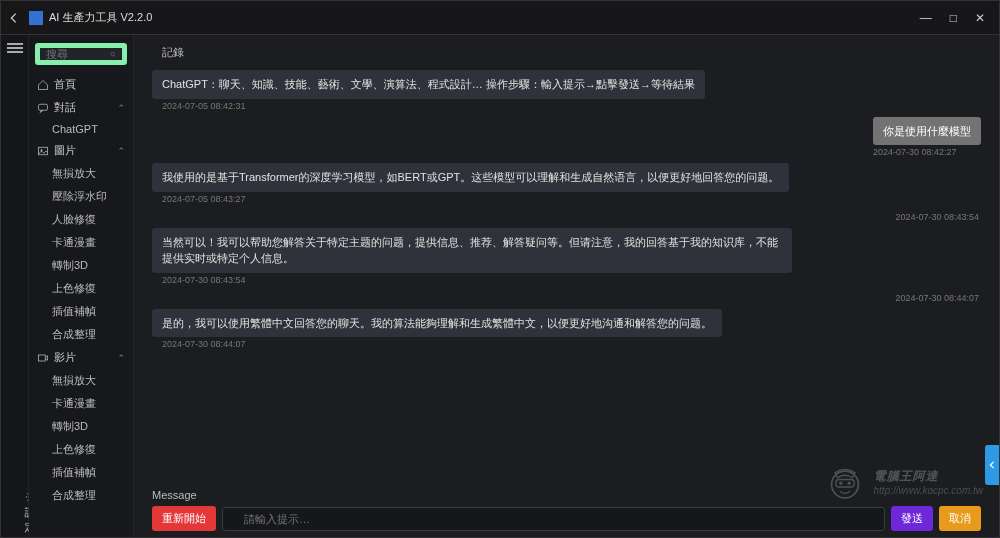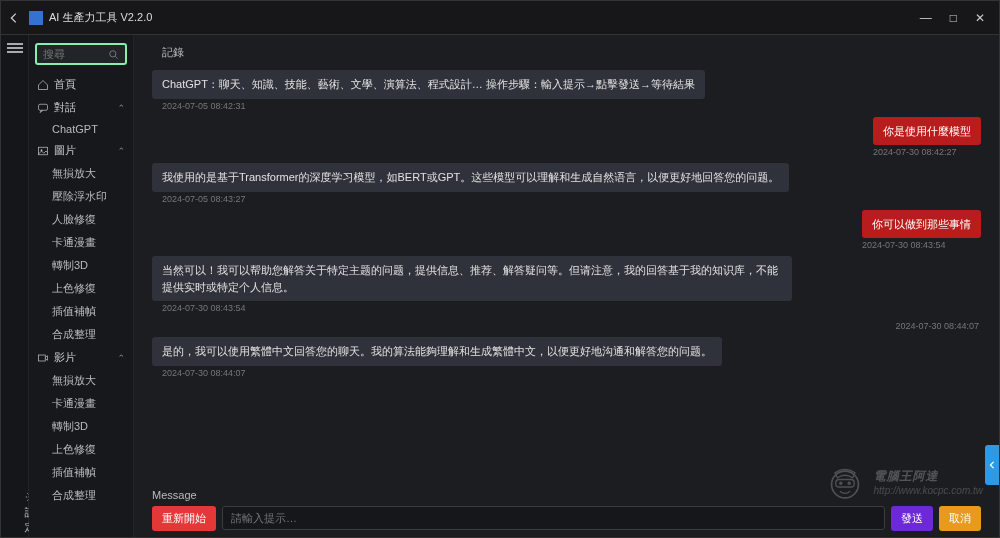--- a/index.html
+++ b/index.html
@@ -28,21 +28,21 @@
 }
 .rail .menu-icon { width: 16px; height: 2px; background: #aaa; box-shadow: 0 4px 0 #aaa, 0 -4px 0 #aaa; margin-top: 4px; cursor: pointer; }
 .rail .settings { margin-top: auto; margin-bottom: 10px; font-size: 11px; color: #bbb; display: flex; flex-direction: column; align-items: center; gap: 2px; cursor: pointer; margin-left: 32px; }
 .rail .gear { width: 12px; height: 12px; }
 .sidebar {
   width: 105px; background: #17181c; border-right: 1px solid #232428;
   display: flex; flex-direction: column; padding-top: 8px;
 }
 .search-box {
   margin: 0 6px 8px; height: 22px;
-  background: #22242a; border: 2px solid #86efac; border-radius: 3px;
+  background: #22242a; border: 5px solid #86efac; border-radius: 3px;
   display: flex; align-items: center; padding: 0 6px;
 }
 .search-box input { flex: 1; background: transparent; border: none; outline: none; color: #ccc; font-size: 11px; width: 60px; }
 .search-box .search-icon { width: 11px; height: 11px; margin-left: 4px; }
 .nav-item, .nav-sub {
   display: flex; align-items: center; padding: 4px 8px;
   font-size: 11px; color: #ccc; cursor: pointer; white-space: nowrap; text-align: right;
 }
 .nav-item .ico { width: 12px; height: 12px; margin-right: 5px; flex-shrink: 0; }
 .nav-item .chev { margin-left: auto; font-size: 9px; color: #888; }
@@ -54,37 +54,37 @@
 .record-label { padding: 10px 28px 4px; font-size: 11px; color: #bbb; }
 .chat-scroll { flex: 1; overflow: hidden; padding: 0 18px; }
 .row { display: flex; margin: 6px 0; }
 .row.bot { justify-content: flex-start; }
 .row.user { justify-content: flex-end; }
 .bubble {
   max-width: 640px; border-radius: 3px;
   padding: 6px 10px; font-size: 11px; line-height: 1.5;
 }
 .bot .bubble { background: #2f323a; color: #e2e2e2; }
-.user .bubble { background: #b91c1c; color: #fff; }
+.user .bubble { background: #737373; color: #fff; }
 .ts { font-size: 9px; color: #777; margin-top: 2px; }
 .row.bot .stack, .row.user .stack { display: flex; flex-direction: column; }
 .row.bot .ts { margin-left: 10px; }
 .row.user .ts { margin-right: 2px; text-align: left; }
 .compose {
   padding: 6px 18px 14px; border-top: 0;
 }
 .msg-label { font-size: 11px; color: #bbb; margin-bottom: 5px; }
-.compose-row { display: flex; gap: 6px; align-items: flex-start; }
+.compose-row { display: flex; gap: 6px; align-items: flex-end; }
 .btn { border: none; border-radius: 3px; padding: 5px 10px; font-size: 11px; cursor: pointer; color: #fff; }
 .btn.restart { background: #e43737; }
 .btn.send { background: #6d28d9; }
 .btn.cancel { background: #e79a1c; }
 .msg-input {
   flex: 1; background: #16171b; border: 1px solid #3a3c44; border-radius: 3px;
-  color: #888; font-size: 11px; padding: 5px 8px; outline: none;
+  color: #888; font-size: 11px; padding: 5px 21px; outline: none;
 }
 .side-tab {
   position: absolute; right: 0; top: 410px; width: 14px; height: 40px;
   background: #2e9ae6; border-radius: 3px 0 0 3px;
   display: flex; align-items: center; justify-content: center; cursor: pointer;
 }
 .side-tab svg { width: 8px; height: 8px; }
 .watermark {
   position: absolute; right: 16px; bottom: 42px;
   display: flex; align-items: center; gap: 8px; opacity: 0.32;
@@ -208,21 +208,20 @@
           </div>
         </div>
         <div class="row bot">
           <div class="stack">
             <div class="bubble">我使用的是基于Transformer的深度学习模型，如BERT或GPT。这些模型可以理解和生成自然语言，以便更好地回答您的问题。</div>
             <div class="ts">2024-07-05 08:43:27</div>
           </div>
         </div>
         <div class="row user">
           <div class="stack">
-            <div class="bubble">你可以做到那些事情</div>
             <div class="ts">2024-07-30 08:43:54</div>
           </div>
         </div>
         <div class="row bot">
           <div class="stack">
             <div class="bubble">当然可以！我可以帮助您解答关于特定主题的问题，提供信息、推荐、解答疑问等。但请注意，我的回答基于我的知识库，不能提供实时或特定个人信息。</div>
             <div class="ts">2024-07-30 08:43:54</div>
           </div>
         </div>
         <div class="row user">

